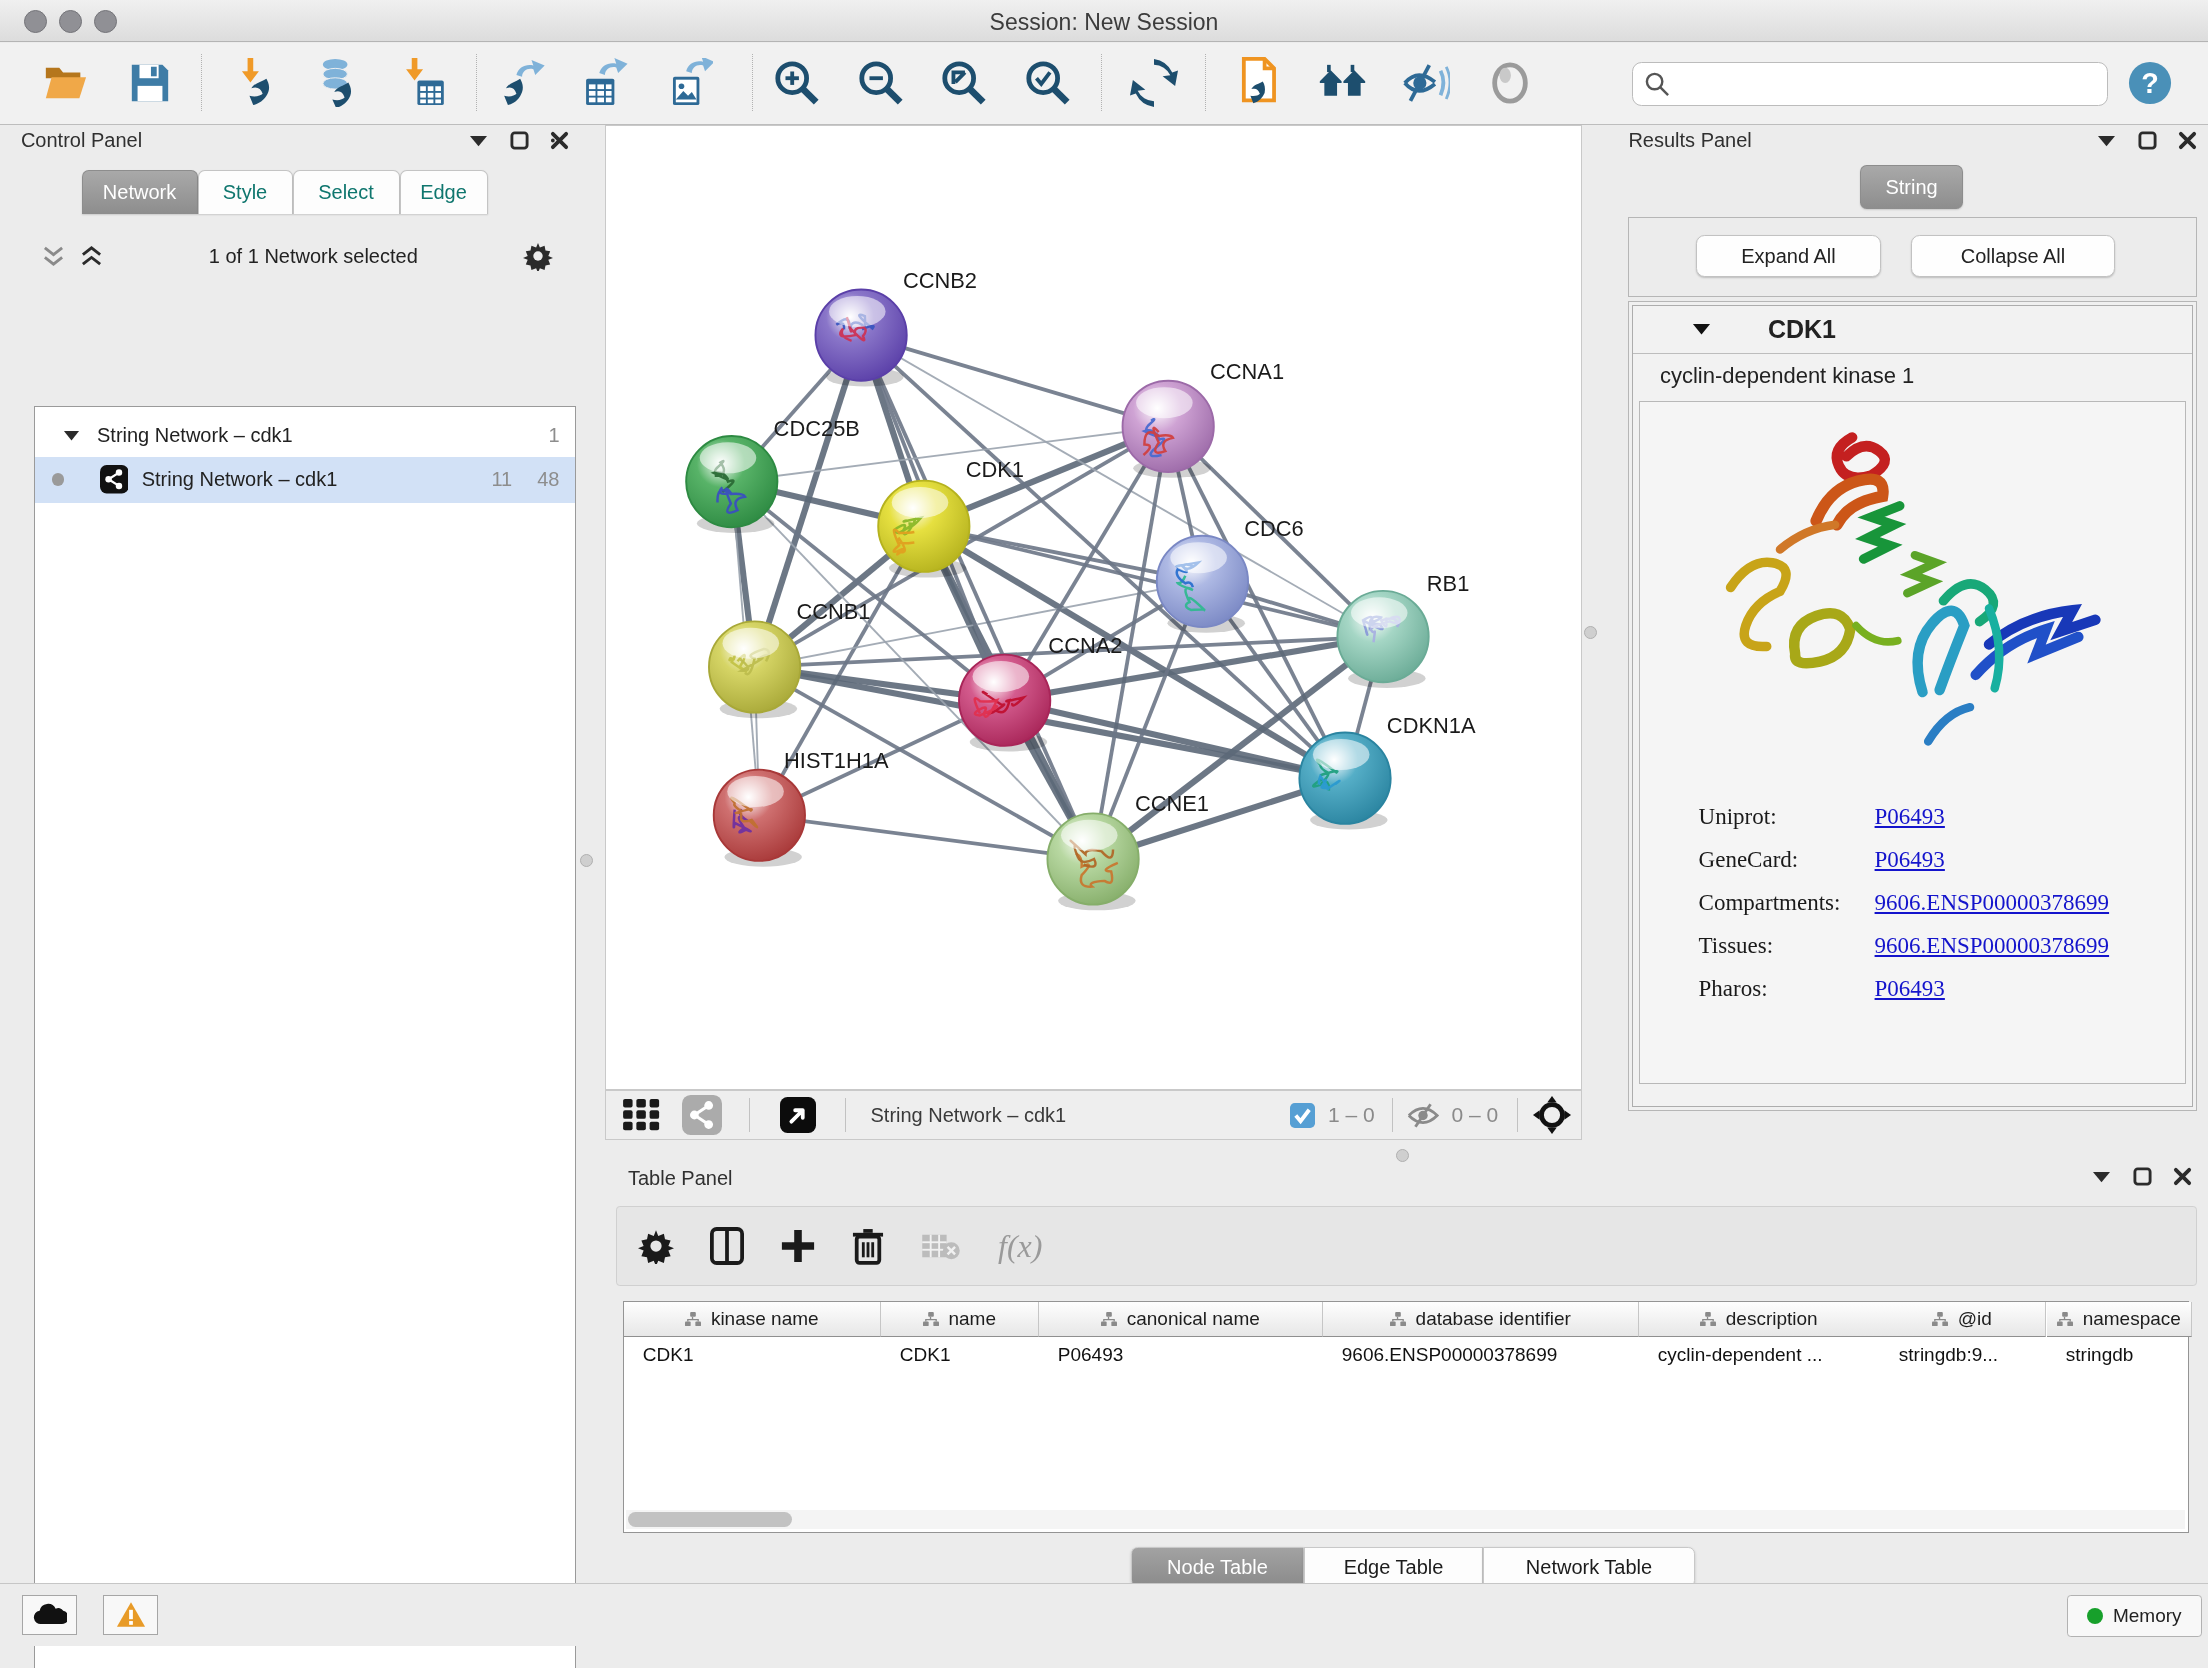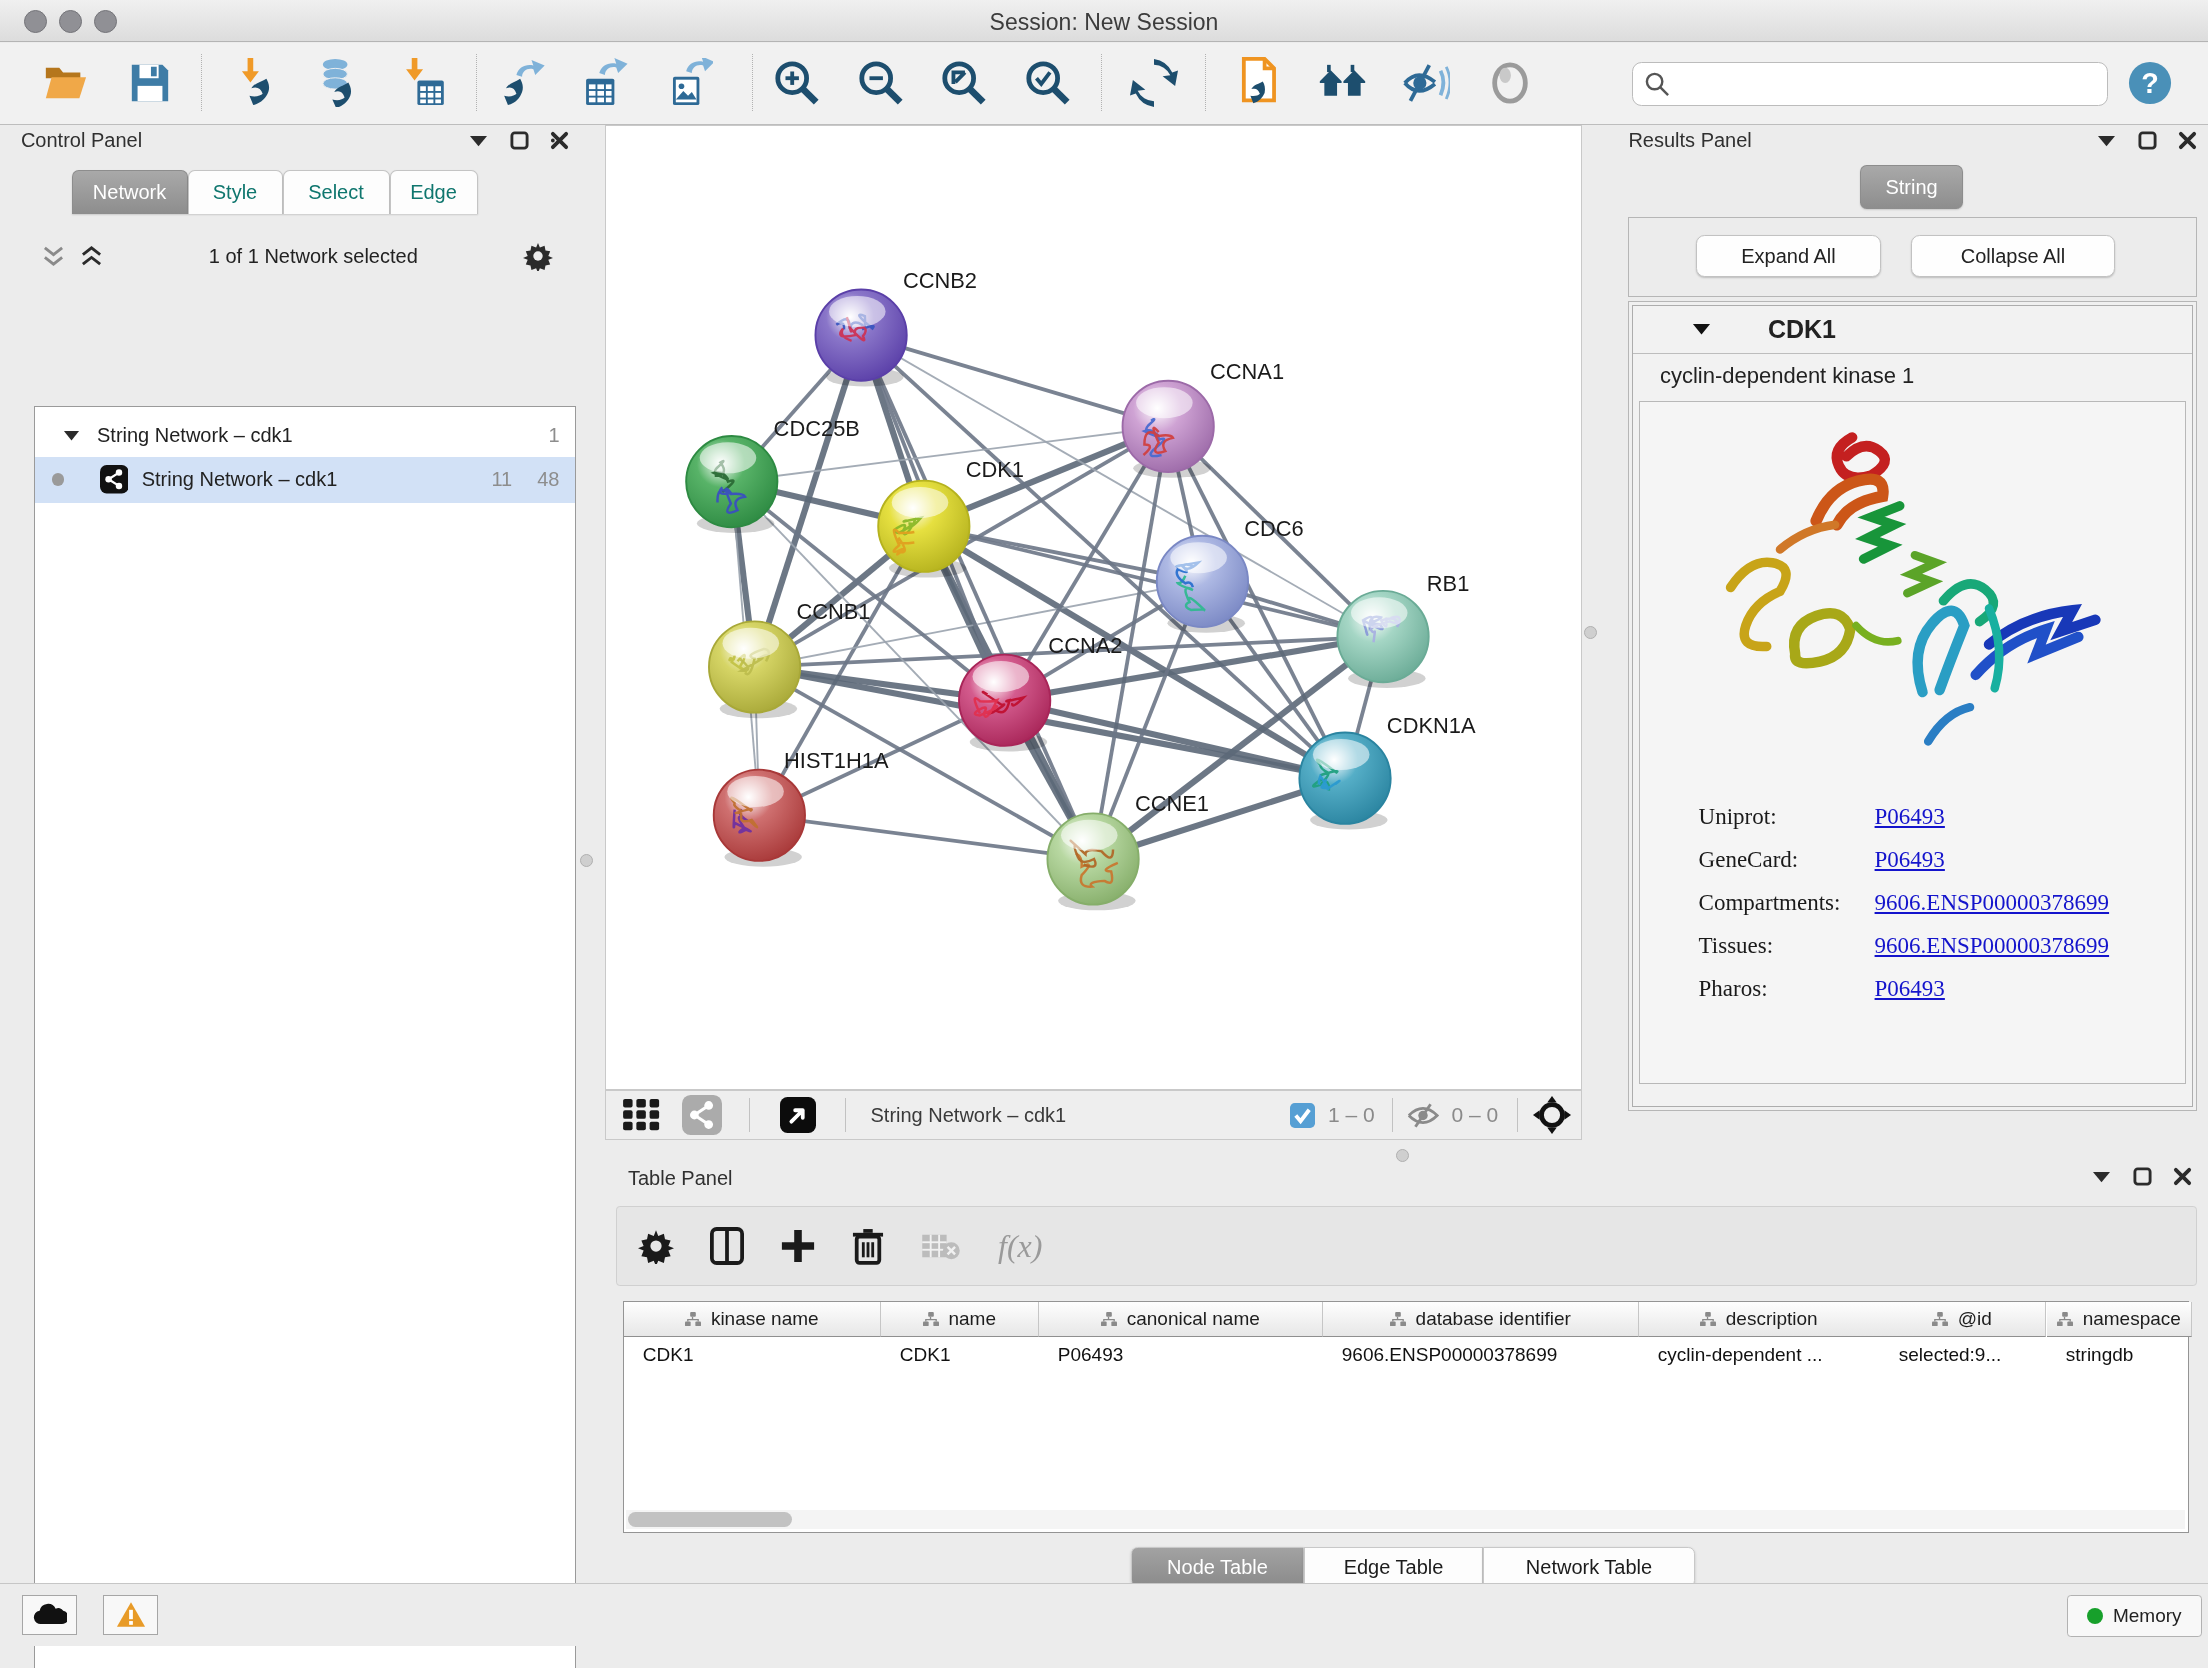--- a/index.html
+++ b/index.html
@@ -261,21 +261,21 @@
           <path d="M2 2h18l-9 11z" fill="#2b2b2b"></path>
         </svg>
       <svg width="19" height="19" viewBox="0 0 20 20">
           <rect x="2" y="2" width="16" height="16" rx="3" fill="none" stroke="#2b2b2b" stroke-width="3"></rect>
         </svg>
       <svg width="19" height="19" viewBox="0 0 20 20">
           <path d="M3 3 17 17 M17 3 3 17 M3 10h0" stroke="#2b2b2b" stroke-width="4" stroke-linecap="round"></path>
         </svg>
     </span>
   </div>
-  <div class="abs" style="left:62px; top:45px; display:flex">
+  <div class="abs" style="left:72px; top:45px; display:flex">
     <div class="tab sel" style="width:116px">Network</div>
     <div class="tab" style="width:95px">Style</div>
     <div class="tab" style="width:107px">Select</div>
     <div class="tab" style="width:88px">Edge</div>
   </div>
   <div class="abs" style="left:14.3px; top:110px; width:542px; height:42px; display:flex; align-items:center">
     <svg width="25" height="23" viewBox="0 0 26 24" style="margin-left:17px">
         <path d="M4 3l9 7 9-7M4 13l9 7 9-7" fill="none" stroke="#8a8a8a" stroke-width="3"></path>
       </svg>
     <svg width="25" height="23" viewBox="0 0 26 24" style="margin-left:13.3px">
@@ -766,21 +766,21 @@
         </svg>
         <span>namespace</span>
       </div>
     </div>
   <div id="tp-body">
       <div class="td" style="left: 15px; width: 240px;">CDK1</div>
       <div class="td" style="left: 272px; width: 141px;">CDK1</div>
       <div class="td" style="left: 430px; width: 267px;">P06493</div>
       <div class="td" style="left: 714px; width: 299px;">9606.ENSP00000378699</div>
       <div class="td" style="left: 1030px; width: 224px;">cyclin-dependent ...</div>
-      <div class="td" style="left: 1271px; width: 150px;">selected:9...</div>
+      <div class="td" style="left: 1271px; width: 150px;">stringdb:9...</div>
       <div class="td" style="left: 1438px; width: 127px;">stringdb</div>
     </div>
   <div id="tp-hscroll">
       <div id="tp-thumb"></div>
     </div>
 </div>
 <div class="abs" style="left:1131px; top:1547px; display:flex">
   <div class="bottom-tab sel" style="width:173px; border-radius:6.7px 0 0 6.7px">Node Table</div>
   <div class="bottom-tab" style="width:179px">Edge Table</div>
   <div class="bottom-tab" style="width:212px; border-radius:0 6.7px 6.7px 0">Network Table</div>

